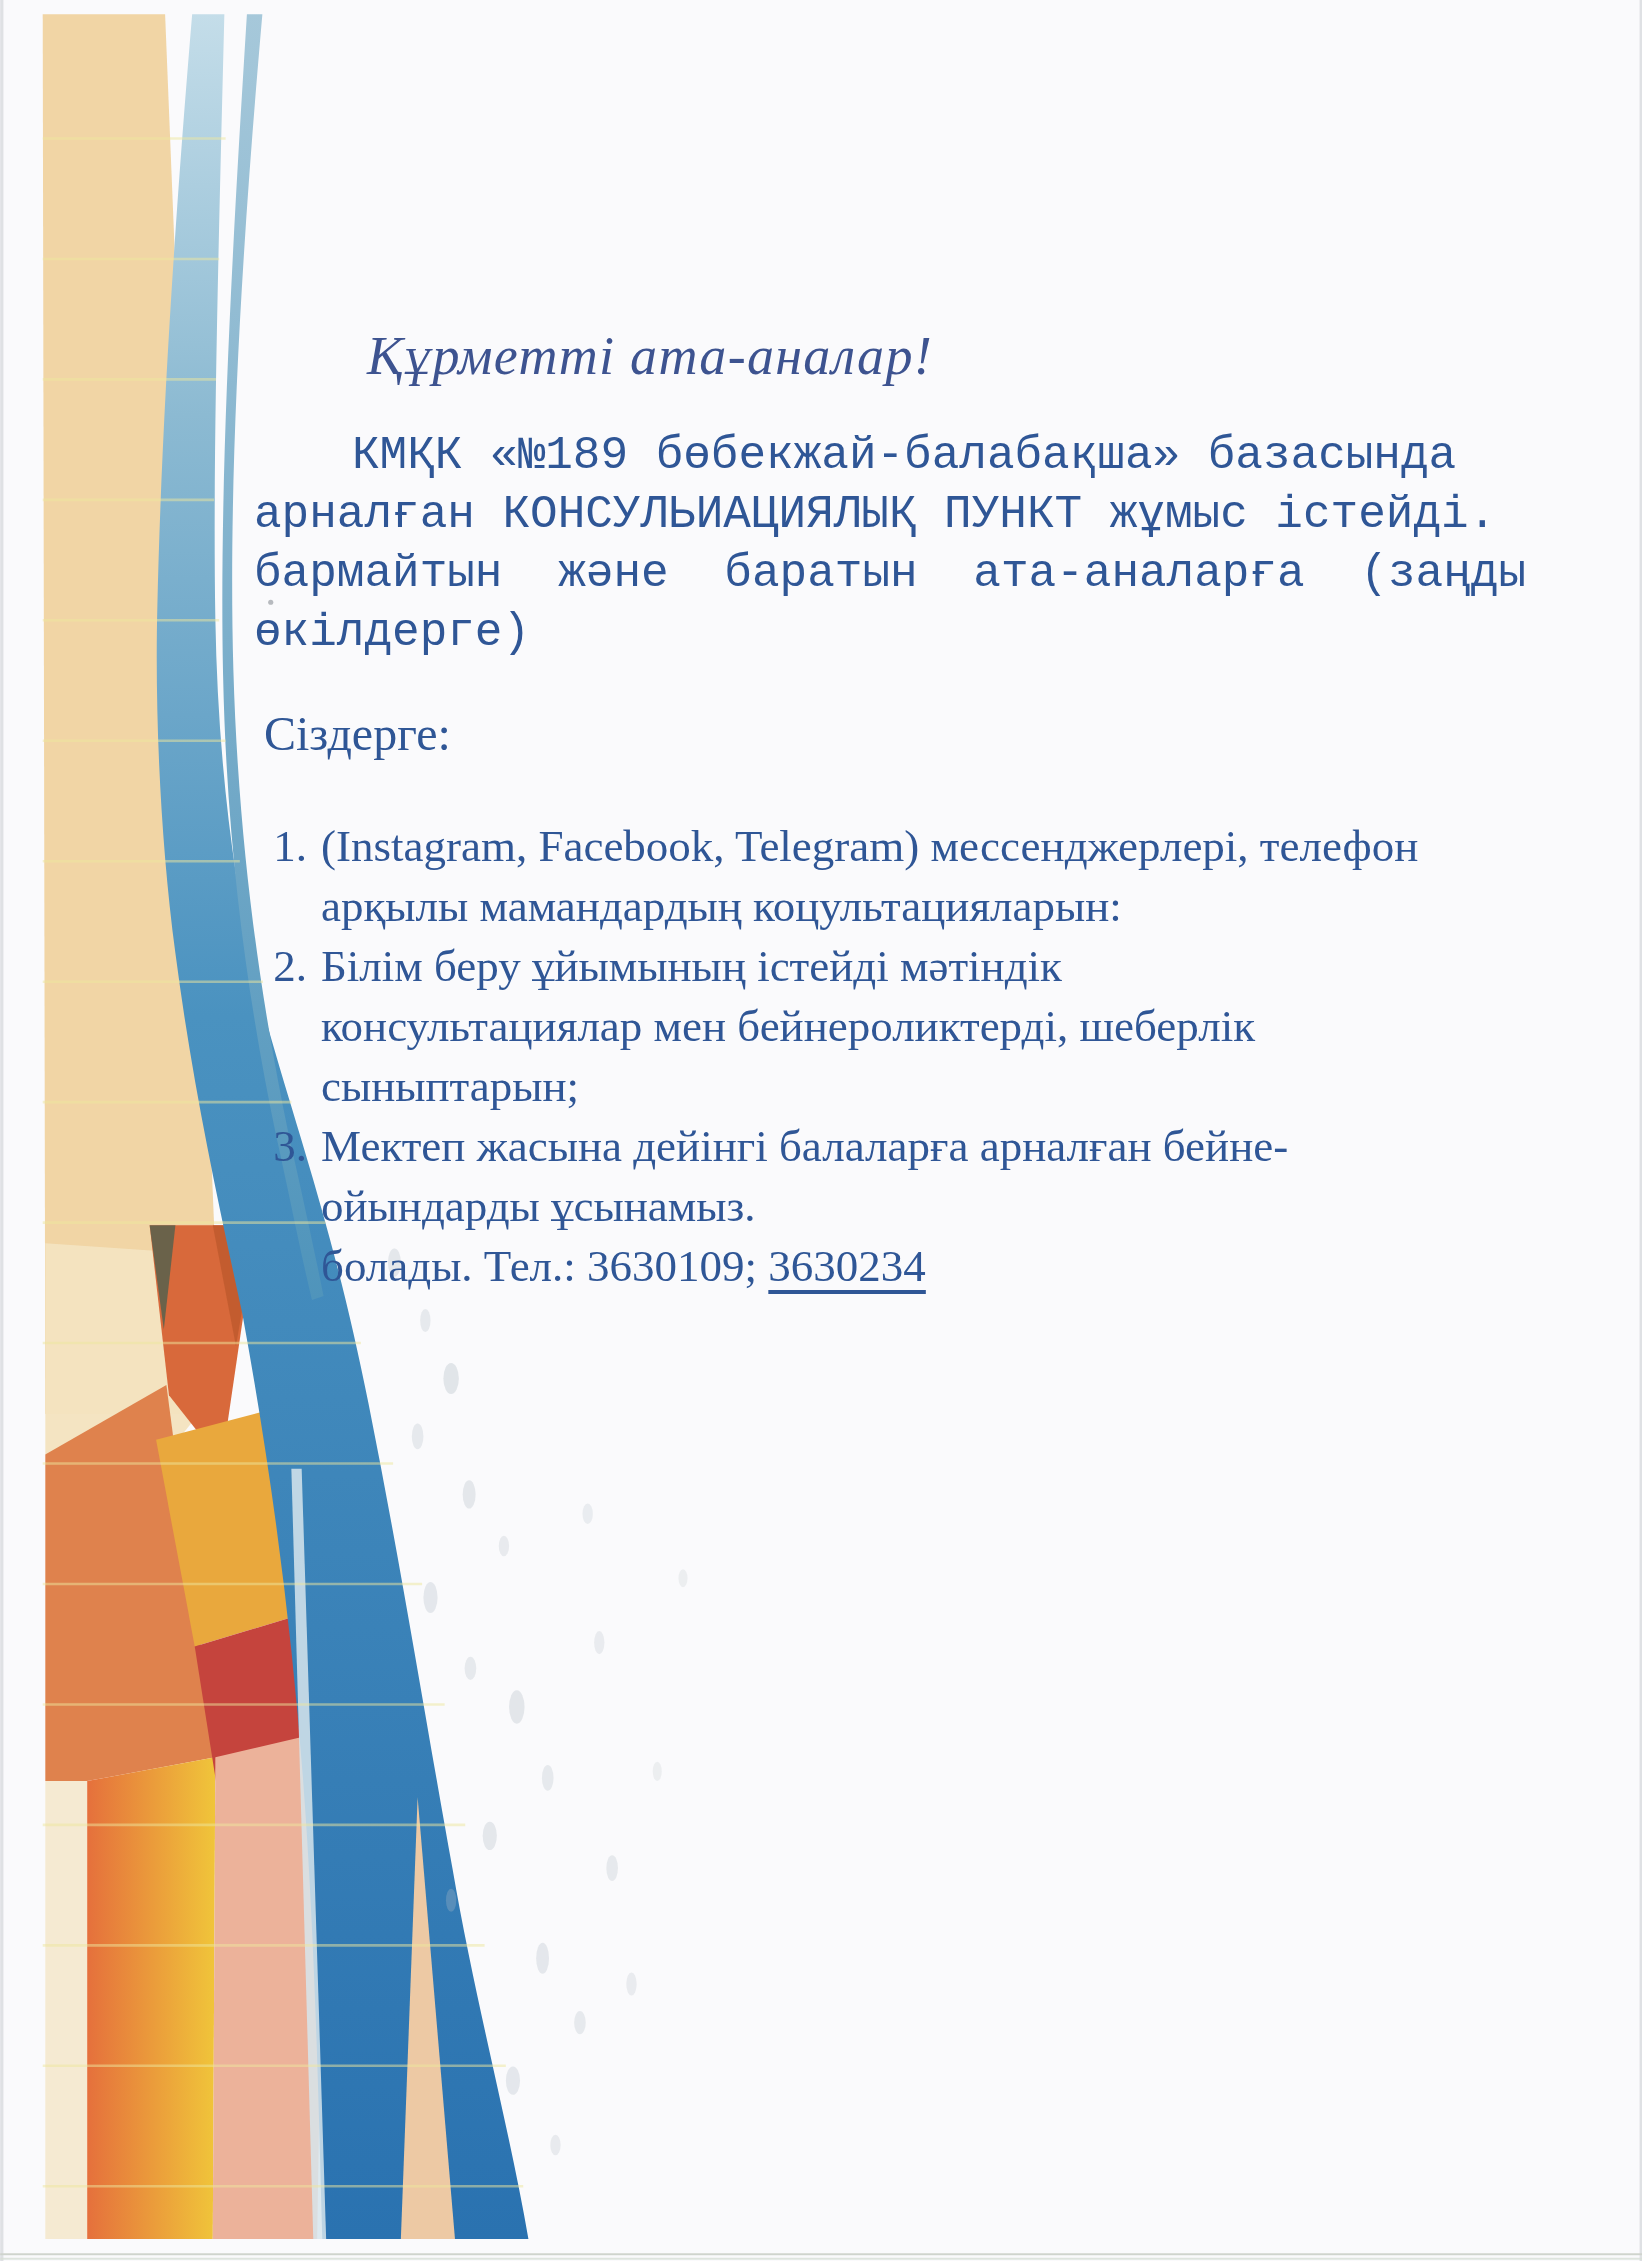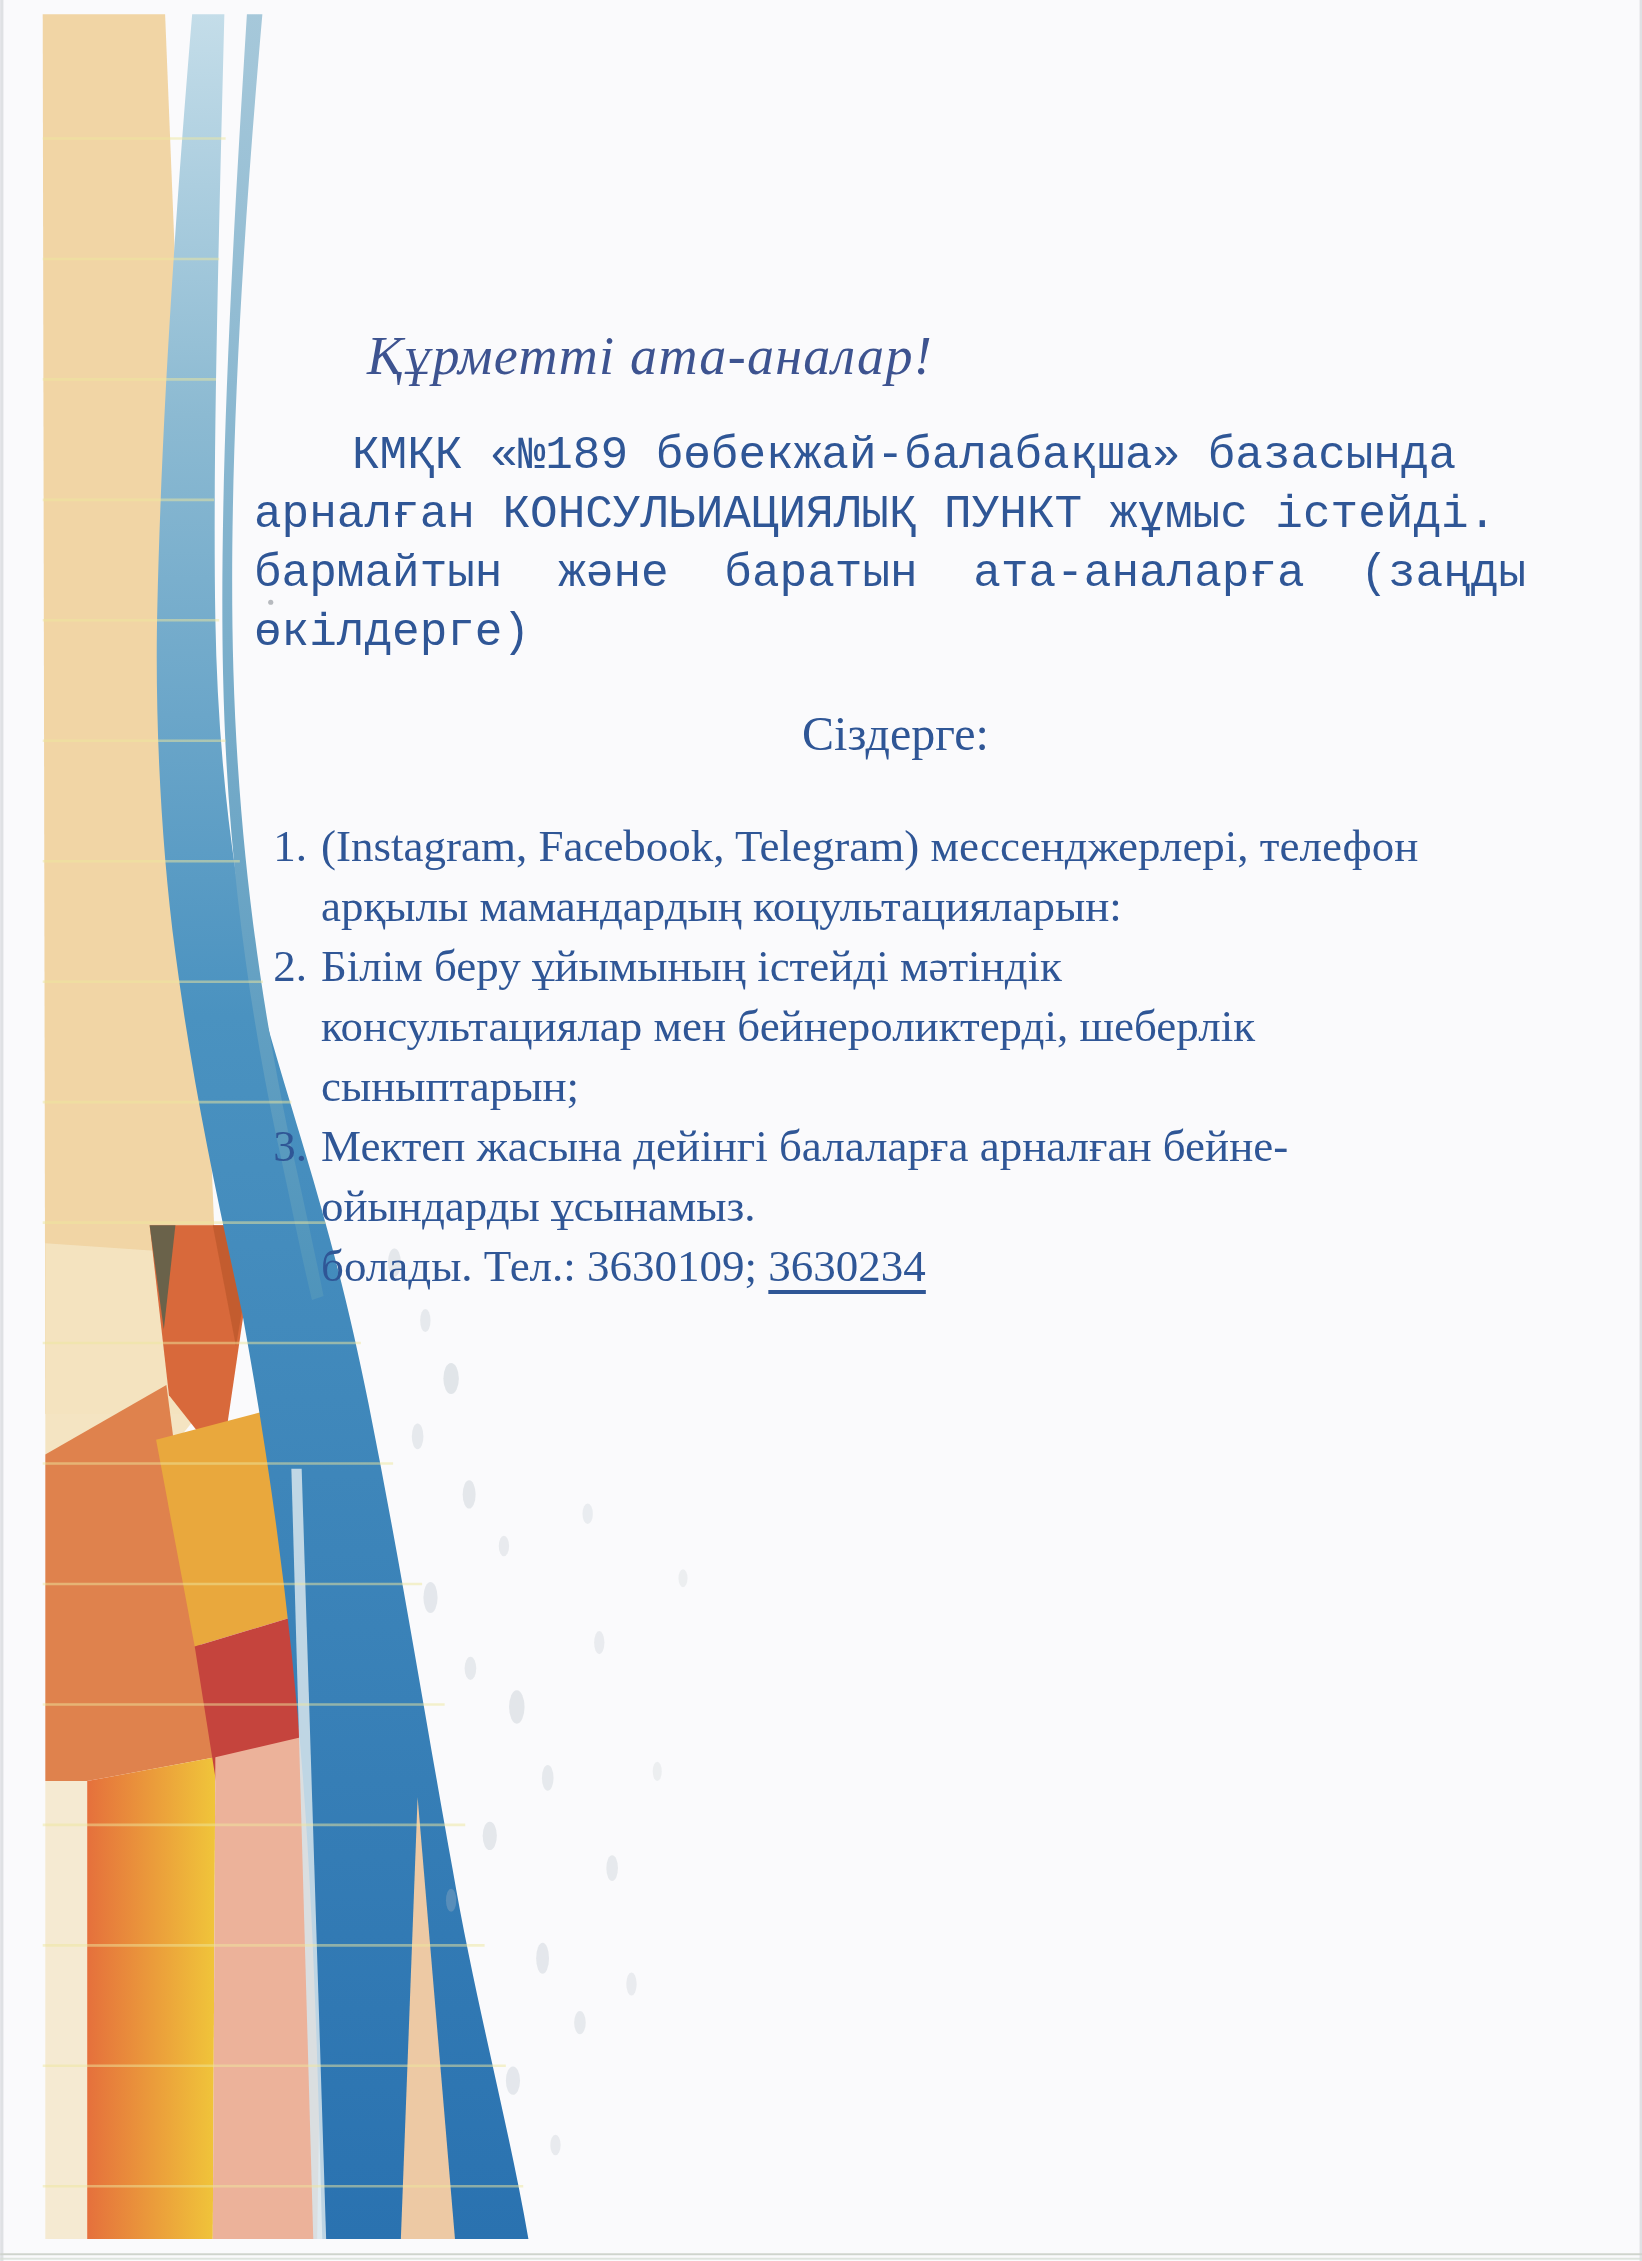--- a/index.html
+++ b/index.html
@@ -24,21 +24,21 @@
   .intro {
     top:427px; left:254px; width:1272px;
     font-size:46px; line-height:59px;
   }
   .intro .ln { height:59px;font-family:Liberation Mono, monospace; }
   .intro .indent { text-indent:98px; }
   .justify { text-align:justify; text-align-last:justify; }
 
   .subheading {
     top:706px; left:264px; width:1263px;
-    font-size:48px; line-height:55px; text-align:center;
+    font-size:48px; line-height:55px; text-align:left;
   }
 
   .body-list {
     top:816px; left:254px; width:1308px;
     font-size:45px; line-height:60px;
   }
   .row { position:relative; height:60px; white-space:nowrap; padding-left:67px; }
   .row .num { position:absolute; left:19.3px; top:0; }
   .phone-underlined {
     text-decoration:underline;

